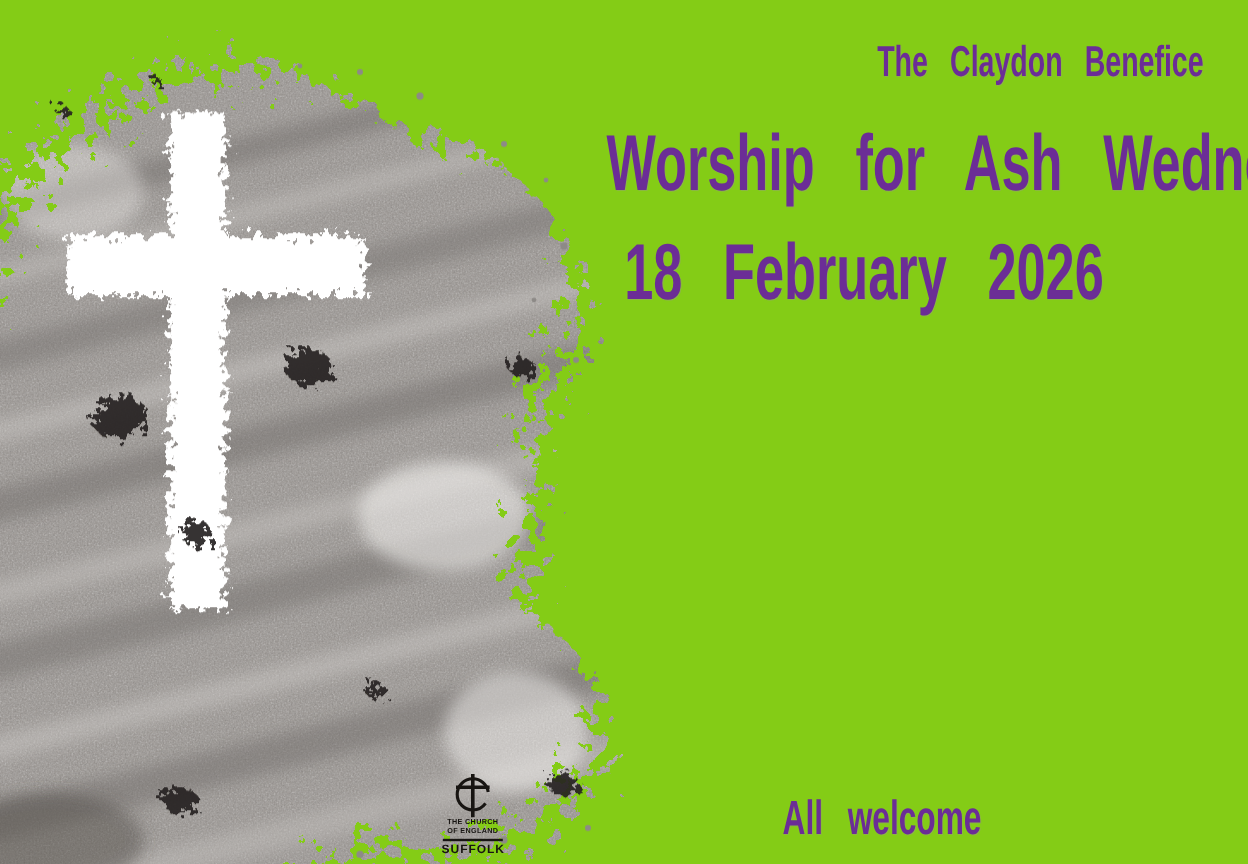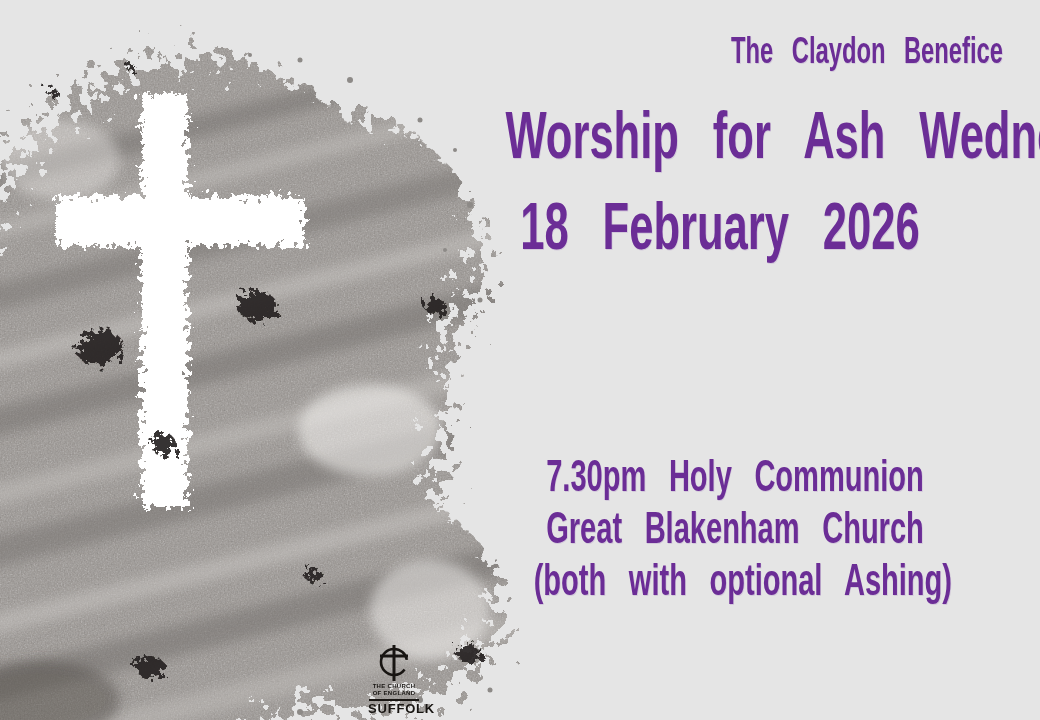--- a/index.html
+++ b/index.html
@@ -1,20 +1,20 @@
 <!DOCTYPE html>
 <html><head>
 <meta charset="utf-8">
 <style>
   html, body { margin: 0; padding: 0; background: #ffffff; }
   .poster {
     position: relative;
     width: 1040px;
     height: 720px;
-    background: #e5e5e5;
+    background: #84cc16;
     overflow: hidden;
     font-family: "Liberation Sans", sans-serif;
   }
   .ash-photo {
     position: absolute;
     left: 0; top: 0;
     width: 520px; height: 720px;
   }
   .txt {
     position: absolute;
@@ -61,21 +61,21 @@
   }
   .coe-emblem { display: block; margin: 0 auto 1px auto; }
   .coe-line {
     font-size: 6px; line-height: 7px; font-weight: bold;
     letter-spacing: 0.3px; white-space: nowrap;
   }
   .coe-rule {
     height: 2px; background: #181512; margin: 2px 1px 2px 1px;
   }
   .coe-region {
-    font-size: 13px; line-height: 11px; font-weight: bold;
+    font-size: 10px; line-height: 11px; font-weight: bold;
     letter-spacing: 0.8px; white-space: nowrap;
   }
 </style>
 </head>
 <body>
 
 <div class="poster">
 
   <svg class="ash-photo" viewBox="0 0 520 720" aria-hidden="true">
     <defs>
@@ -165,28 +165,24 @@
   </div>
 
   <div class="txt main-title">
     <span class="cond halo">
       <span>Worship for Ash Wednesday</span><br>
       <span>18 February 2026</span>
     </span>
   </div>
 
 
-  <div class="txt service-2">
-    <span class="cond halo">
-      <span>7.30pm Holy Communion</span><br>
-      <span>Great Blakenham Church</span><br>
-      <span>(both with optional Ashing)</span>
-    </span>
+
+  <div class="txt welcome">
+    <span class="cond halo">All welcome</span>
   </div>
-
 
   <div class="coe-logo">
     <svg class="coe-emblem" width="40" height="38" viewBox="0 0 40 38" aria-hidden="true">
       <circle cx="20" cy="18" r="13" fill="none" stroke="#181512" stroke-width="2.6" stroke-dasharray="71 11" stroke-dashoffset="-8"></circle>
       <line x1="20" y1="1" x2="20" y2="37" stroke="#181512" stroke-width="3"></line>
       <line x1="6" y1="12" x2="34" y2="12" stroke="#181512" stroke-width="3"></line>
     </svg>
     <div class="coe-line">THE CHURCH</div>
     <div class="coe-line">OF ENGLAND</div>
     <div class="coe-rule"></div>

